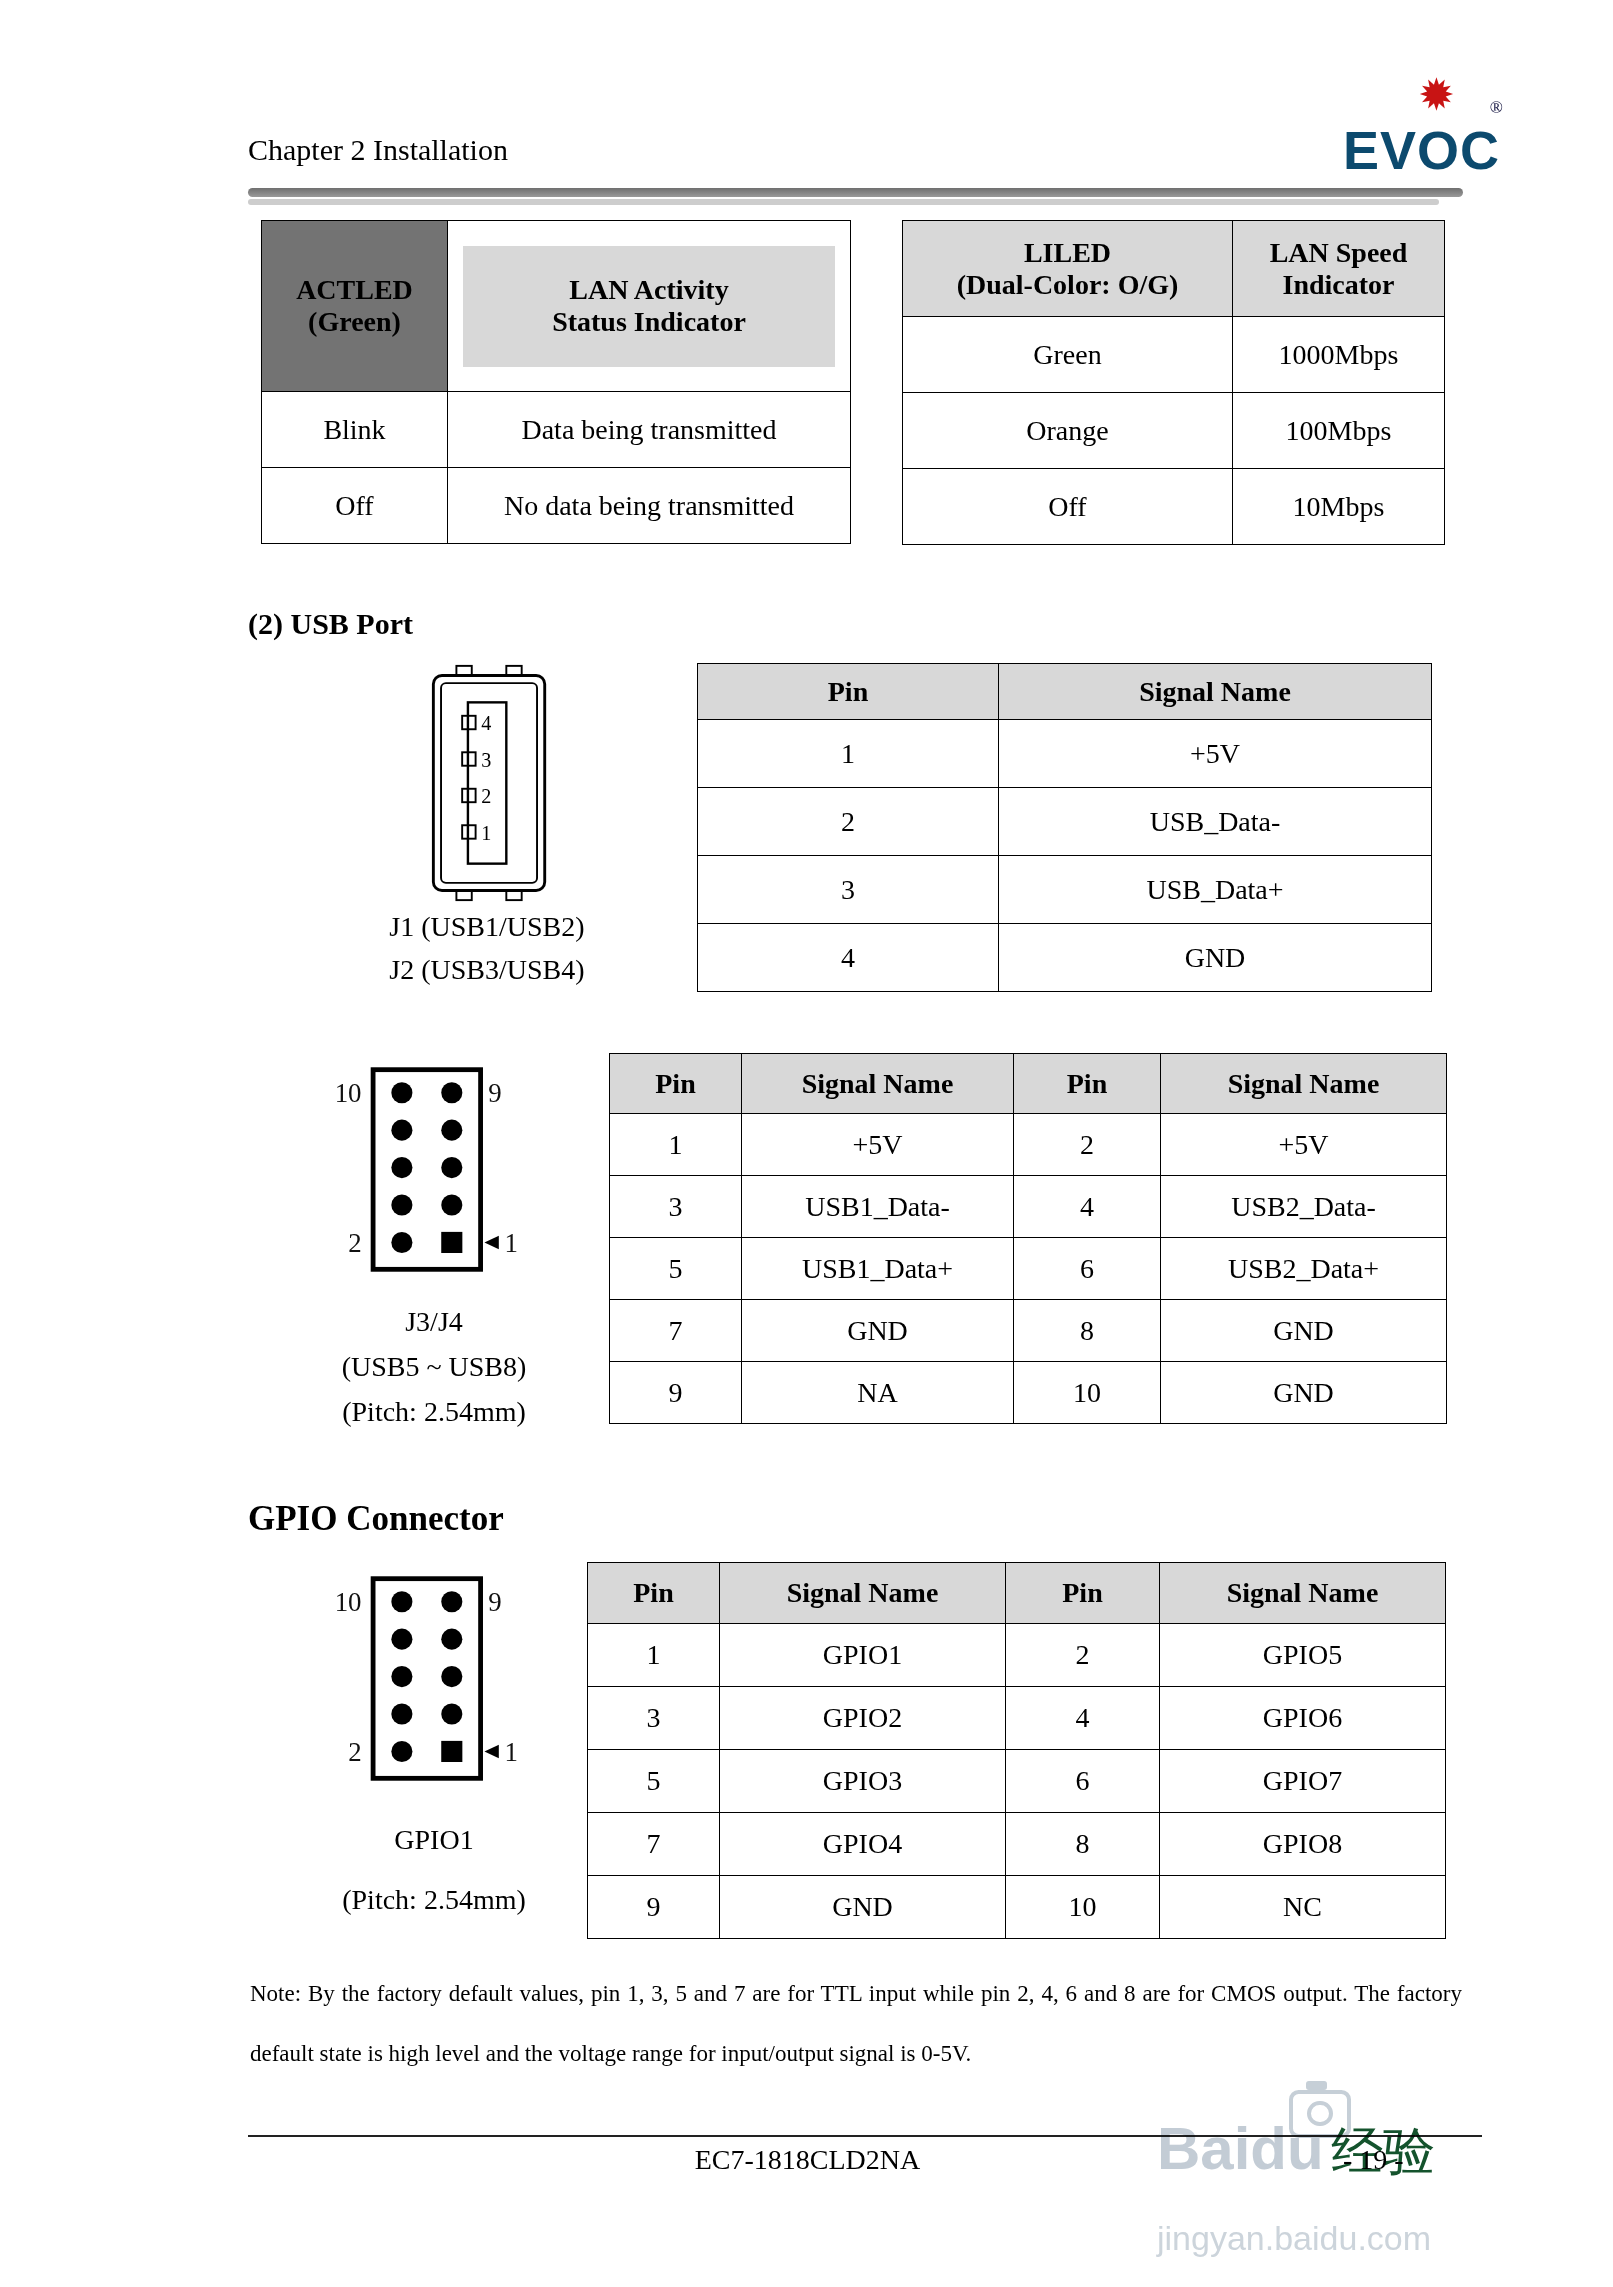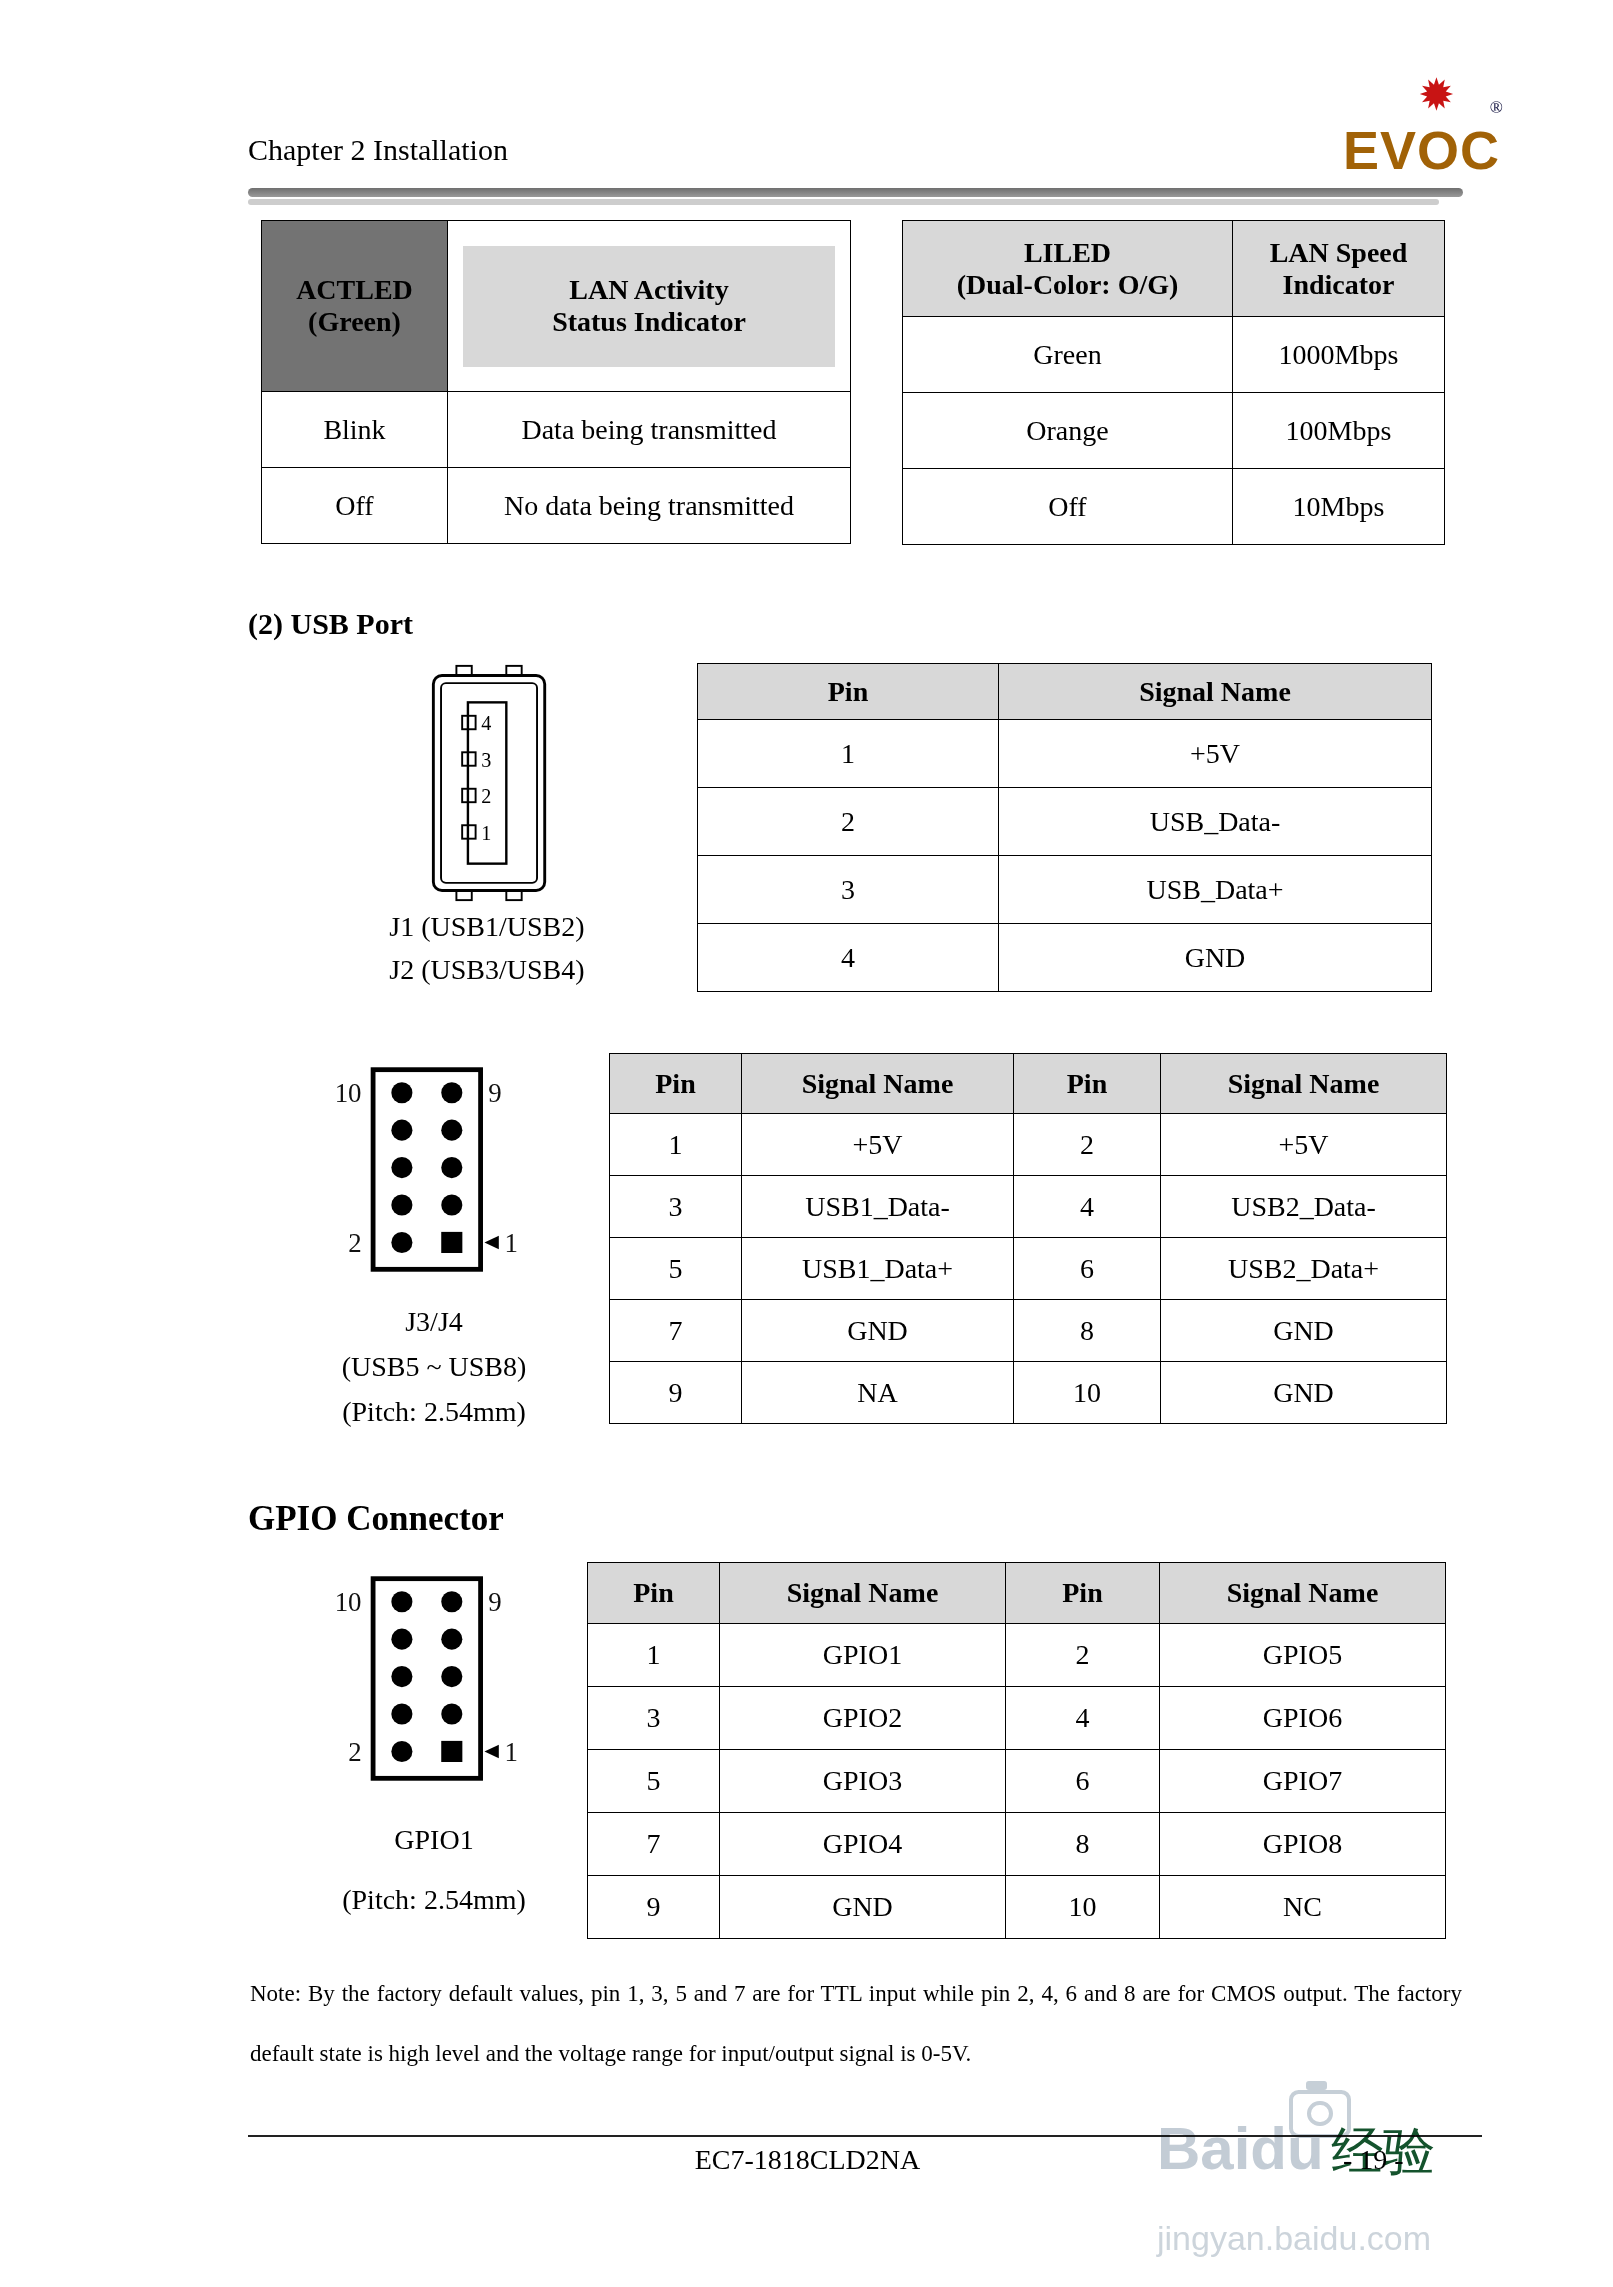--- a/index.html
+++ b/index.html
@@ -11,21 +11,21 @@
   
   .chapter-title{left:248px;top:133px;font-size:30px;}
   .rule{left:248px;top:188px;width:1215px;}
   .rule .r1{height:8.6px;background:linear-gradient(to bottom,#6f6f6f,#9a9a9a);border-radius:4.8px;}
   .rule .r2{height:5.8px;background:#cdcdcd;border-radius:2.9px;margin-top:2.9px;width:98%;}
 
   .logo{left:1343px;top:92px;width:154px;height:91px;}
   .logo .star{position:absolute;left:75px;top:-19px;font-size:44px;color:#c81414;
               font-family:"DejaVu Sans",sans-serif;line-height:1;}
   .logo .word{position:absolute;left:0;top:27px;font-size:54px;font-weight:bold;
-              color:#a16207;letter-spacing:1px;font-family:"Liberation Sans",sans-serif;}
+              color:#0c4a6e;letter-spacing:1px;font-family:"Liberation Sans",sans-serif;}
   .logo .reg{position:absolute;right:-5.8px;top:5.8px;font-size:17.3px;color:#12123f;}
 
   
   table.doc{border-collapse:collapse;table-layout:fixed;text-align:center;font-size:28px;}
   table.doc td{border:1.9px solid #000;overflow:hidden;vertical-align:middle;padding:0;}
   td.hdr{font-weight:bold;background:#d8d8d8;}
   td.hdrw{font-weight:bold;background:#737373;}
   .shadebox{background:#d8d8d8;margin:23px 15.4px;height:121px;display:flex;align-items:center;
             justify-content:center;font-weight:bold;white-space:pre-line;text-align:center;}
 

